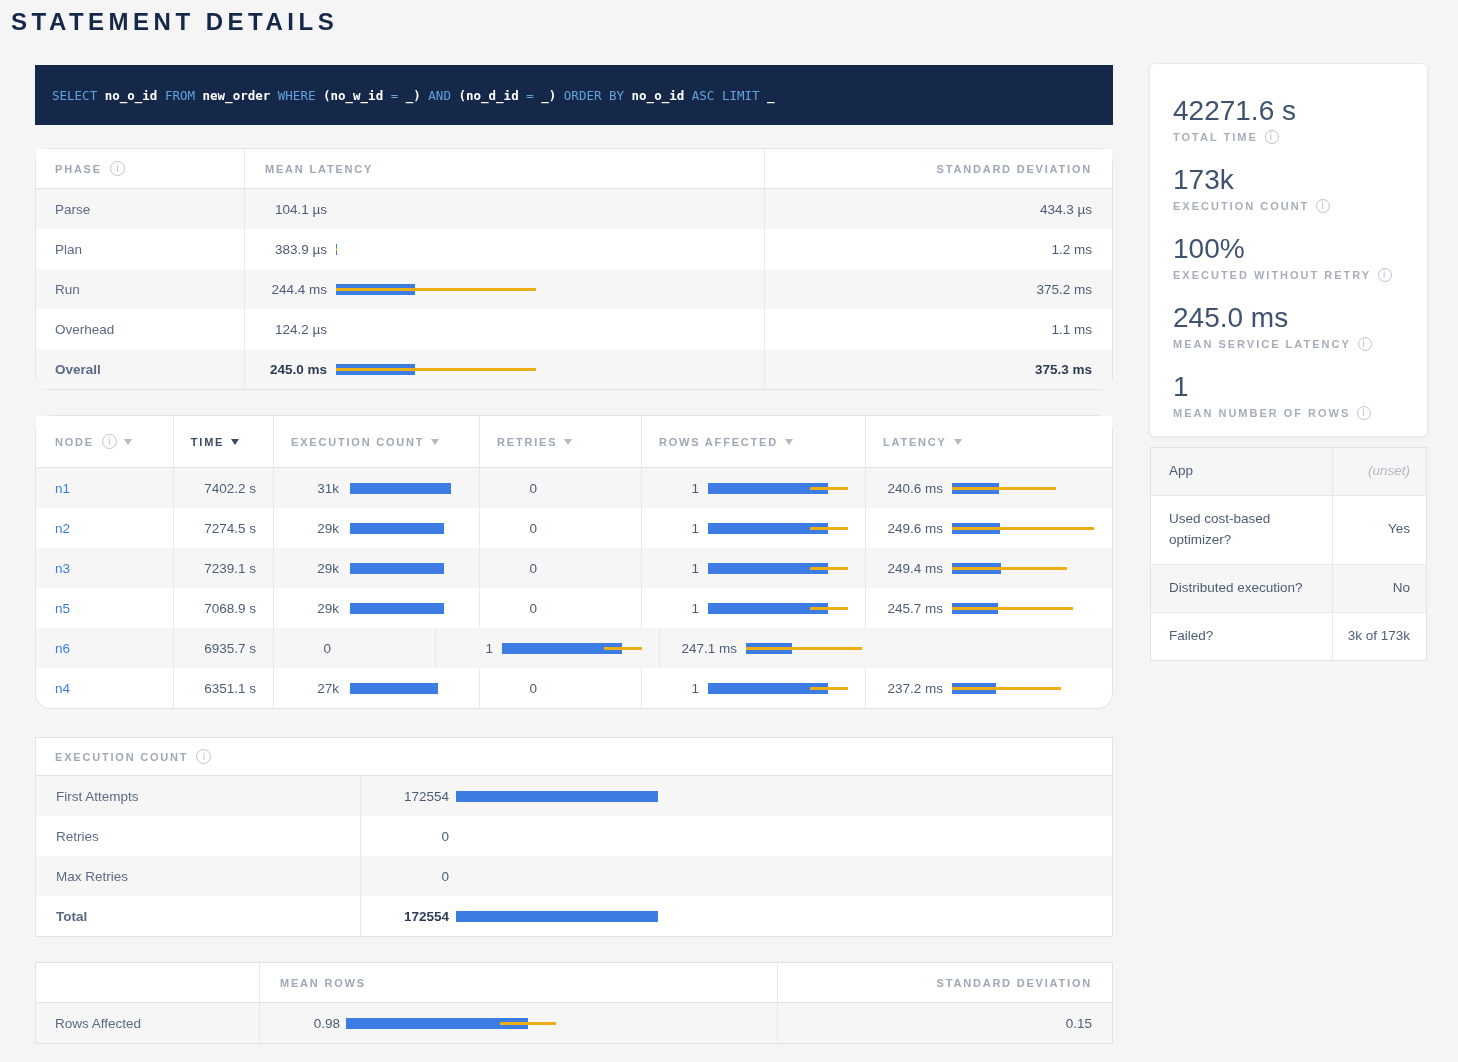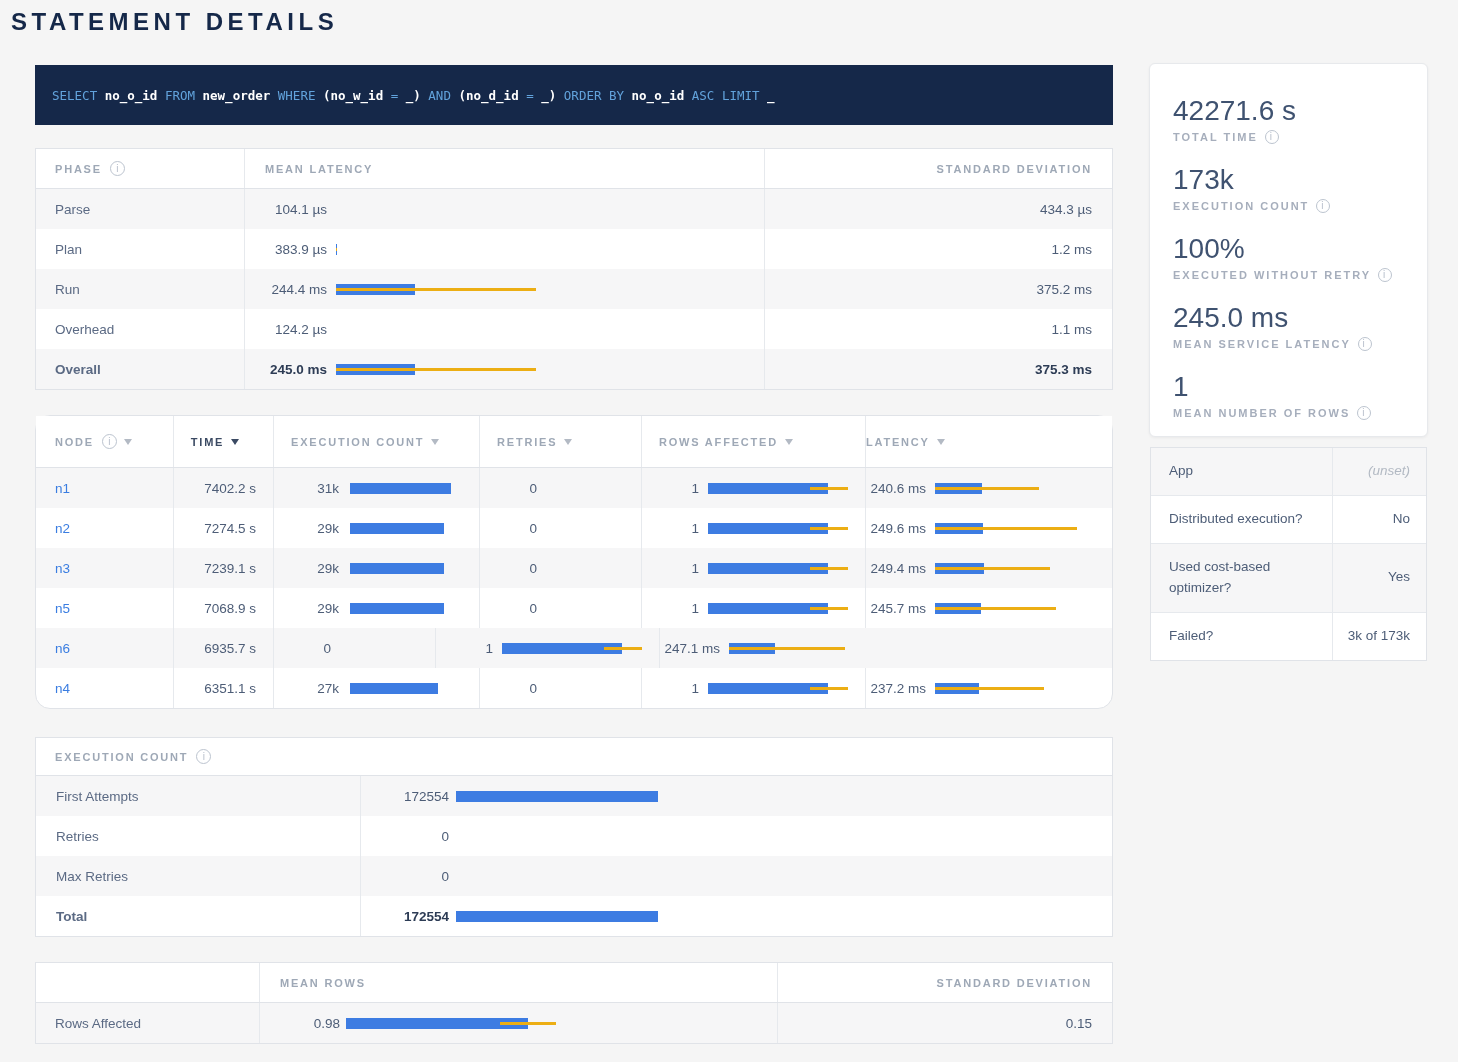--- a/index.html
+++ b/index.html
@@ -43,42 +43,42 @@
   
   .bar { position:relative; height:11px; display:inline-block; vertical-align:middle; flex:none; }
   .bar i { display:block; position:absolute; }
   .bar .b { left:0; top:0; height:11px; background:#3d7ce2; }
   .bar .y { top:4px; height:3px; background:#ecae14; }
   .w200{width:200px} .w101{width:101px} .w140{width:140px} .w150{width:150px} .w202{width:202px} .w210{width:210px}
 
   .val { text-align:right; font-size:13.5px; color:#4d5d77; flex:none; }
 
   
-  .phase-tbl { left:35px; top:148px; width:1078px; }
+  .phase-tbl { left:35px; top:148px; width:1078px;border-radius:13px; }
   .phase-tbl .tr { height:40px; }
   .pc1 { width:208px; padding-left:19px; }
   .pc2 { width:520px; padding-left:20px; }
   .pc2 .val { width:62px; margin-right:9px; }
   .pc3 { flex:1; justify-content:flex-end; padding-right:20px; font-size:13.5px; }
   .bold-row { font-weight:700; color:#2d3c55; }
   .bold-row .val, .bold-row .pc3 { font-weight:700; color:#2d3c55; }
 
   
   .node-tbl { left:35px; top:415px; width:1078px;border-radius:15px; }
   .node-tbl .th-row { height:52px; }
   .node-tbl .trows .tr { height:40px; }
   .nc1 { width:137px; padding-left:19px; }
   .nc2 { width:100px; justify-content:flex-end; padding-right:17px; font-size:13.5px; }
   .nc3 { width:206px; padding-left:17px; }
   .nc3 .val { width:48px; margin-right:11px; }
   .nc4 { width:162px; padding-left:17px; }
   .nc4 .val { width:40px; }
   .nc5 { width:224px; padding-left:17px; }
   .nc5 .val { width:40px; margin-right:9px; }
-  .nc6 { flex:1; }
+  .nc6 { flex:1; padding-left:17px; }
   .nc6 .val { width:60px; margin-right:9px; }
   .nc2h { justify-content:center; }
   .node-link { color:#3a7de1; font-size:13.5px; text-decoration:none; cursor:pointer; }
 
   
   .exec-tbl { left:35px; top:737px; width:1078px; }
   .exec-tbl .th-row { height:38px; border-bottom:1px solid #e0e3e8; }
   .exec-tbl .trows .tr { height:40px; }
   .ec1 { width:324px; padding-left:20px; }
   .ec2 { flex:1; padding-left:2px; }
@@ -513,24 +513,24 @@
       </div>
   </div>
 </div>
 
 <div class="abs app-tbl">
   <div class="tr">
     <div class="ac1">App</div>
     <div class="ac2 muted-italic">(unset)</div>
   </div>
   <div class="tr">
+    <div class="ac1">Used cost-based optimizer?</div>
+    <div class="ac2">Yes</div>
+  </div>
+  <div class="tr">
     <div class="ac1">Distributed execution?</div>
     <div class="ac2">No</div>
-  </div>
-  <div class="tr">
-    <div class="ac1">Used cost-based optimizer?</div>
-    <div class="ac2">Yes</div>
   </div>
   <div class="tr">
     <div class="ac1">Failed?</div>
     <div class="ac2">3k of 173k</div>
   </div>
 </div>
 
 </body></html>

